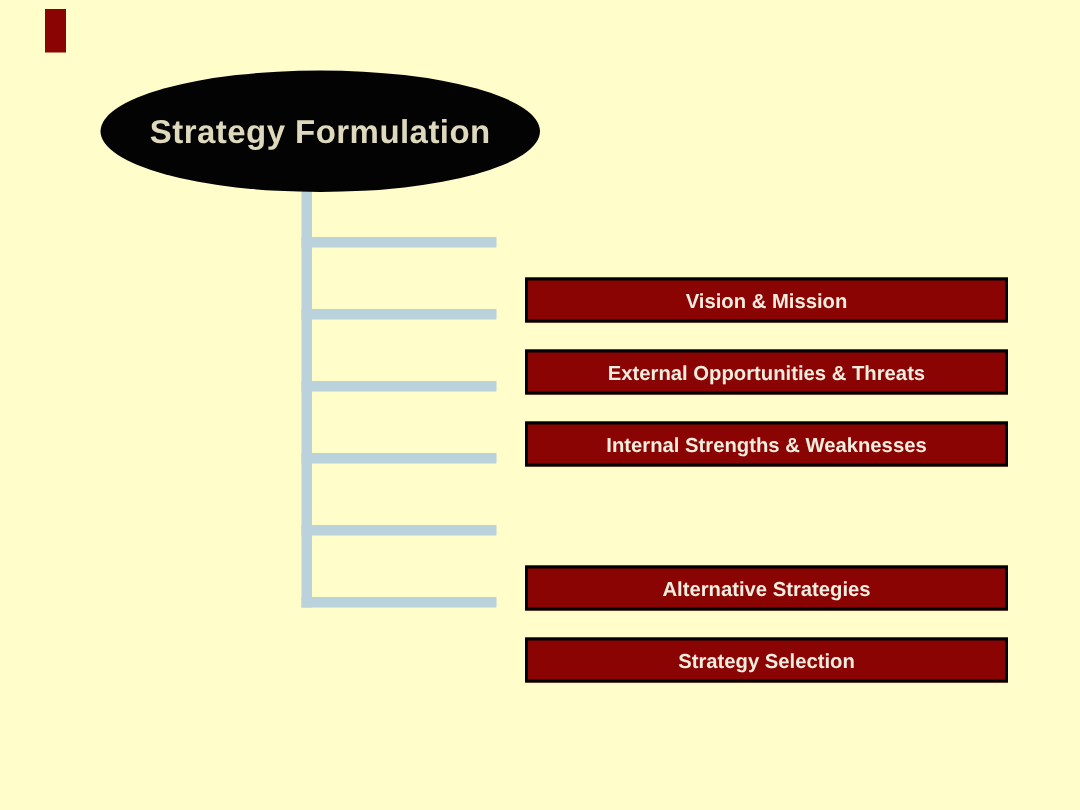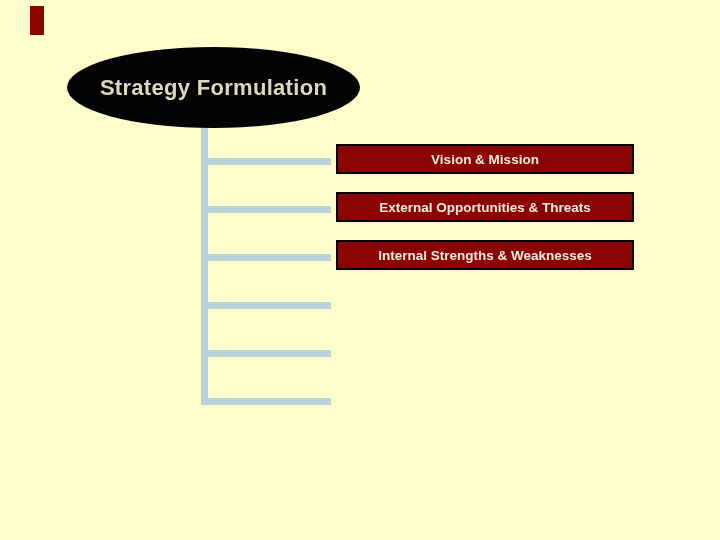--- a/index.html
+++ b/index.html
@@ -51,33 +51,34 @@
   }
   .title-ellipse span {
     color: var(--ellipse-text, #DED8BC);
     font-size: 22px;
     font-weight: bold;
     letter-spacing: 0.3px;
     white-space: nowrap;
   }
   .flow-box {
     position: absolute;
-    left: 336px;
-    width: 298px;
+    left: 350px;
+    width: 322px;
     height: 30px;
     box-sizing: border-box;
     background: var(--box-fill, #8B0404);
     border: 2px solid var(--box-border, #000000);
     color: var(--box-text, #F2EDDE);
     font-size: 13.5px;
     font-weight: bold;
     display: flex;
     align-items: center;
     justify-content: center;
     white-space: nowrap;
+    margin-top: 41px;
   }
 </style>
 </head>
 <body>
 
 <div class="slide">
 
   <div class="accent-bar"></div>
 
   <div class="trunk"></div>
@@ -89,14 +90,16 @@
   <div class="branch" style="top:350px"></div>
   <div class="branch" style="top:398px"></div>
 
   <div class="title-ellipse">
     <span>Strategy Formulation</span>
   </div>
 
   <div class="flow-box" style="top:144px">Vision &amp; Mission</div>
   <div class="flow-box" style="top:240px">Internal Strengths &amp; Weaknesses</div>
   <div class="flow-box" style="top:192px">External Opportunities &amp; Threats</div>
+  <div class="flow-box" style="top:336px">Alternative Strategies</div>
+  <div class="flow-box" style="top:384px">Strategy Selection</div>
 
 </div>
 
 </body></html>

